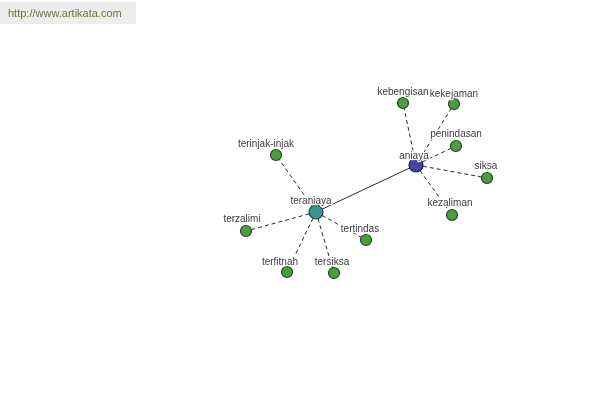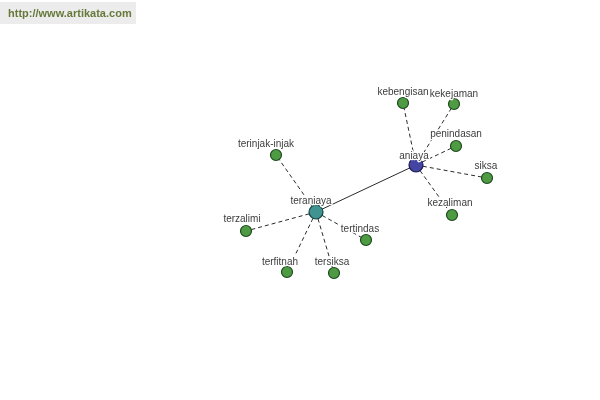--- a/index.html
+++ b/index.html
@@ -21,21 +21,20 @@
     top: 2px;
     width: 136px;
     height: 22px;
     box-sizing: border-box;
     background: #ececec;
     color: #66793a;
     font-size: 11px;
     line-height: 22px;
     padding-left: 8px;
     white-space: nowrap;
-    font-weight: bold;
   }
   svg.graph {
     position: absolute;
     left: 0;
     top: 0;
   }
   svg.graph text {
     font-family: "Liberation Sans", sans-serif;
     font-size: 10px;
     fill: #3c3c3c;

